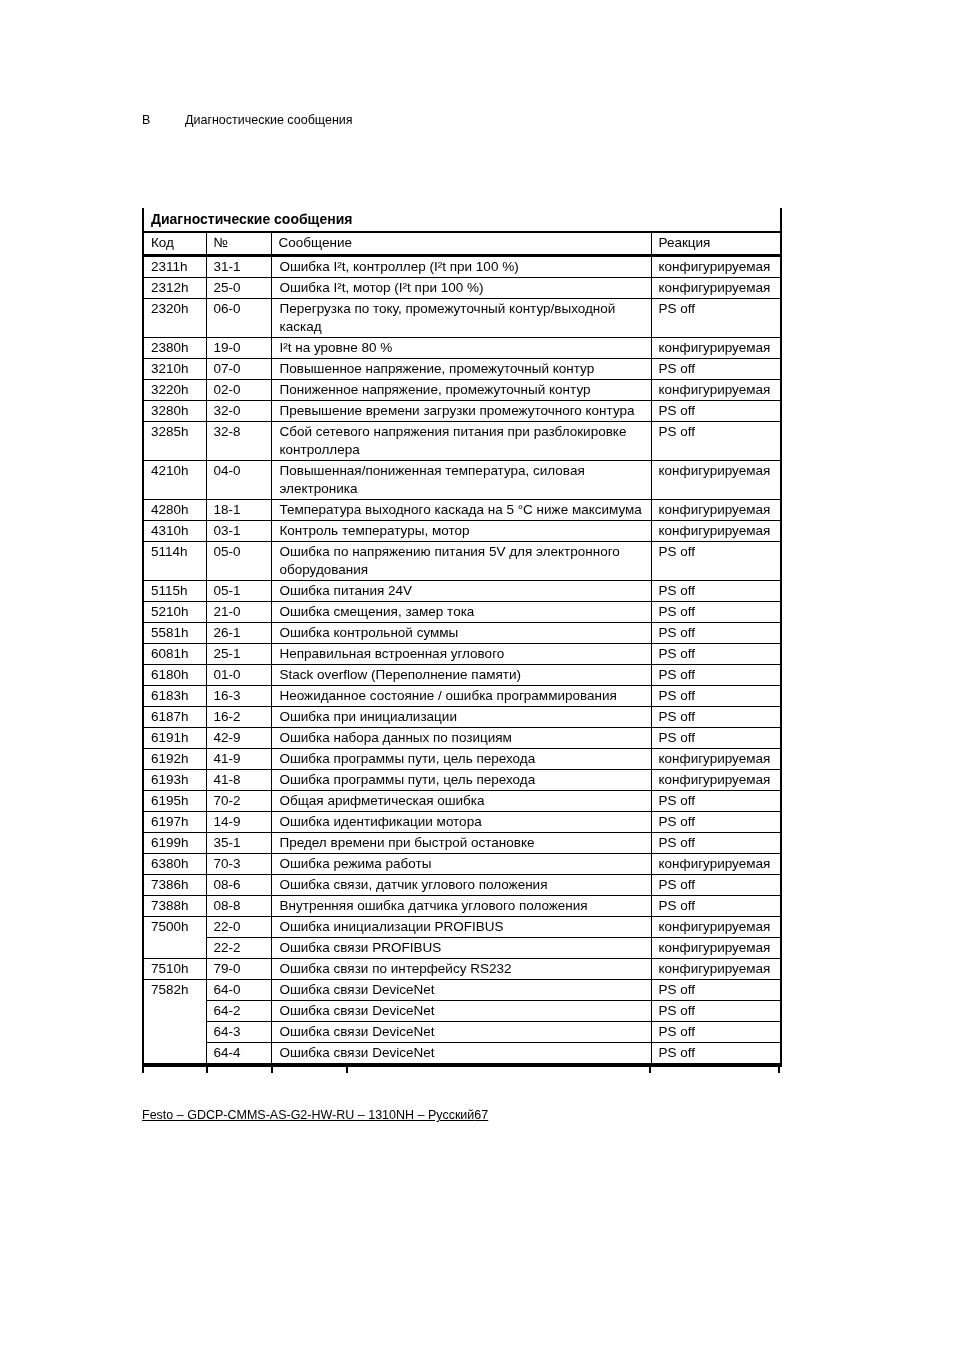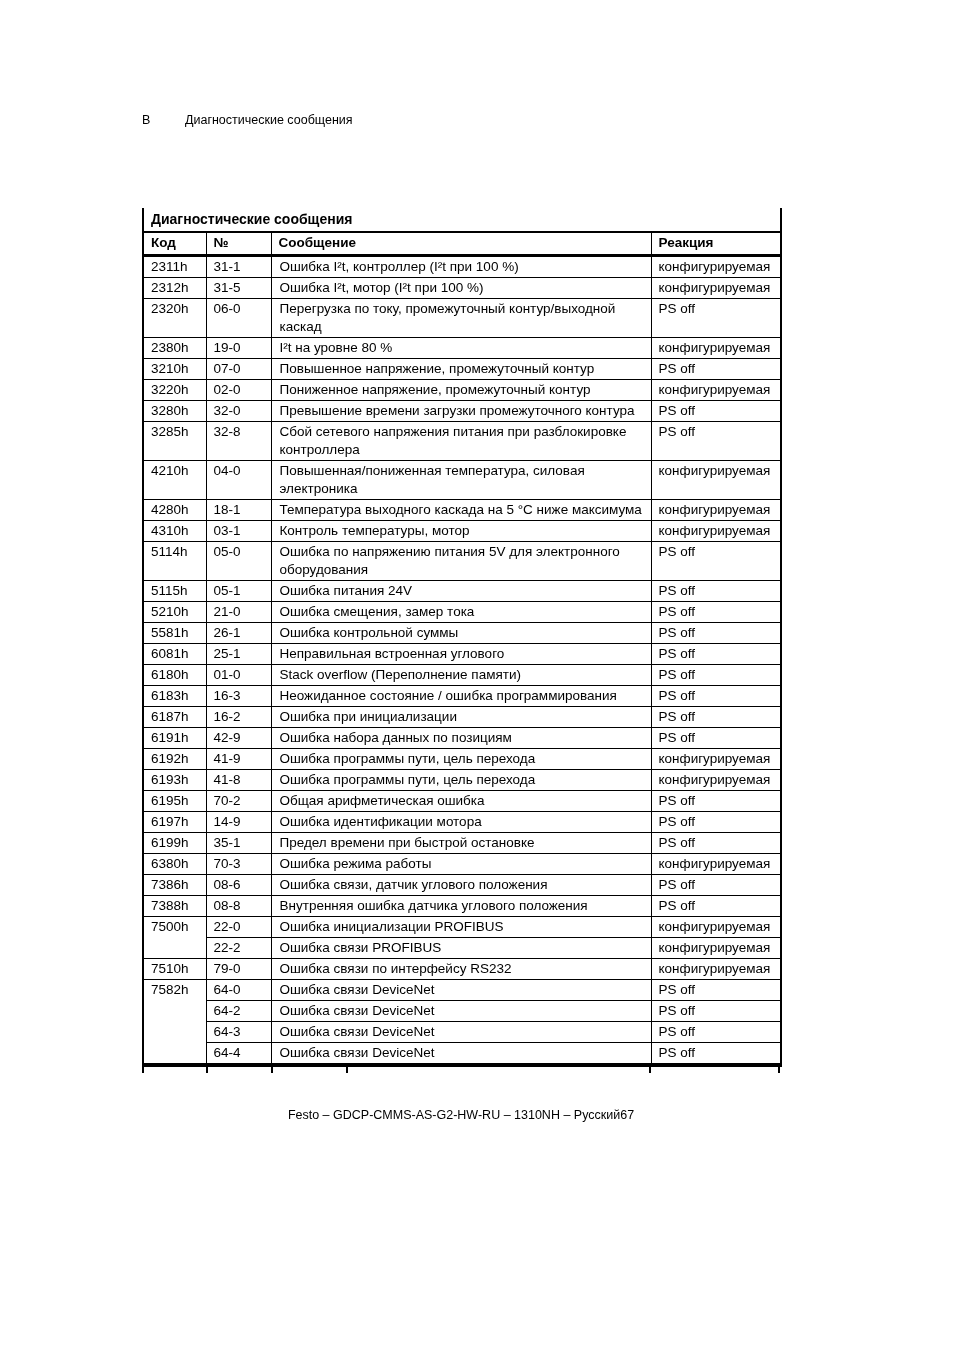--- a/index.html
+++ b/index.html
@@ -59,21 +59,21 @@
   tr.title-row th {
     text-align: left;
     font-size: 14px;
     font-weight: bold;
     padding: 3px 7px 3px;
     border-bottom: 2px solid #000;
     line-height: 17px;
   }
   tr.header-row th {
     text-align: left;
-    font-weight: bold;
+    font-weight: normal;
     font-size: 13.5px;
     padding: 1px 7px 2px;
     border: 1px solid #000;
     border-bottom: 3px solid #000;
     line-height: 18px;
   }
   tbody td {
     border: 1px solid #000;
     font-size: 13.5px;
     line-height: 18px;
@@ -92,23 +92,24 @@
     height: 6px;
     background: #000;
   }
   
   .footer {
     position: absolute;
     left: 142px;
     top: 1108px;
     width: 638px;
     display: flex;
-    justify-content: center;
+    justify-content: flex-start;
     font-size: 12.5px;
     line-height: 15px;
+    text-decoration: underline;
   }
 </style>
 </head>
 <body>
 
 <div class="page">
 
   <div class="page-header">
     <span class="chapter">B</span><span>Диагностические сообщения</span>
   </div>
@@ -135,21 +136,21 @@
       </thead>
       <tbody id="table-body">
           <tr>
             <td class="cell-code">2311h</td>
             <td class="cell-no">31-1</td>
             <td class="cell-message">Ошибка I²t, контроллер (I²t при 100 %)</td>
             <td class="cell-reaction">конфигурируемая</td>
           </tr>
           <tr>
             <td class="cell-code">2312h</td>
-            <td class="cell-no">31-5</td>
+            <td class="cell-no">25-0</td>
             <td class="cell-message">Ошибка I²t, мотор (I²t при 100 %)</td>
             <td class="cell-reaction">конфигурируемая</td>
           </tr>
           <tr>
             <td class="cell-code">2320h</td>
             <td class="cell-no">06-0</td>
             <td class="cell-message">Перегрузка по току, промежуточный контур/выходной
 каскад</td>
             <td class="cell-reaction">PS off</td>
           </tr>

